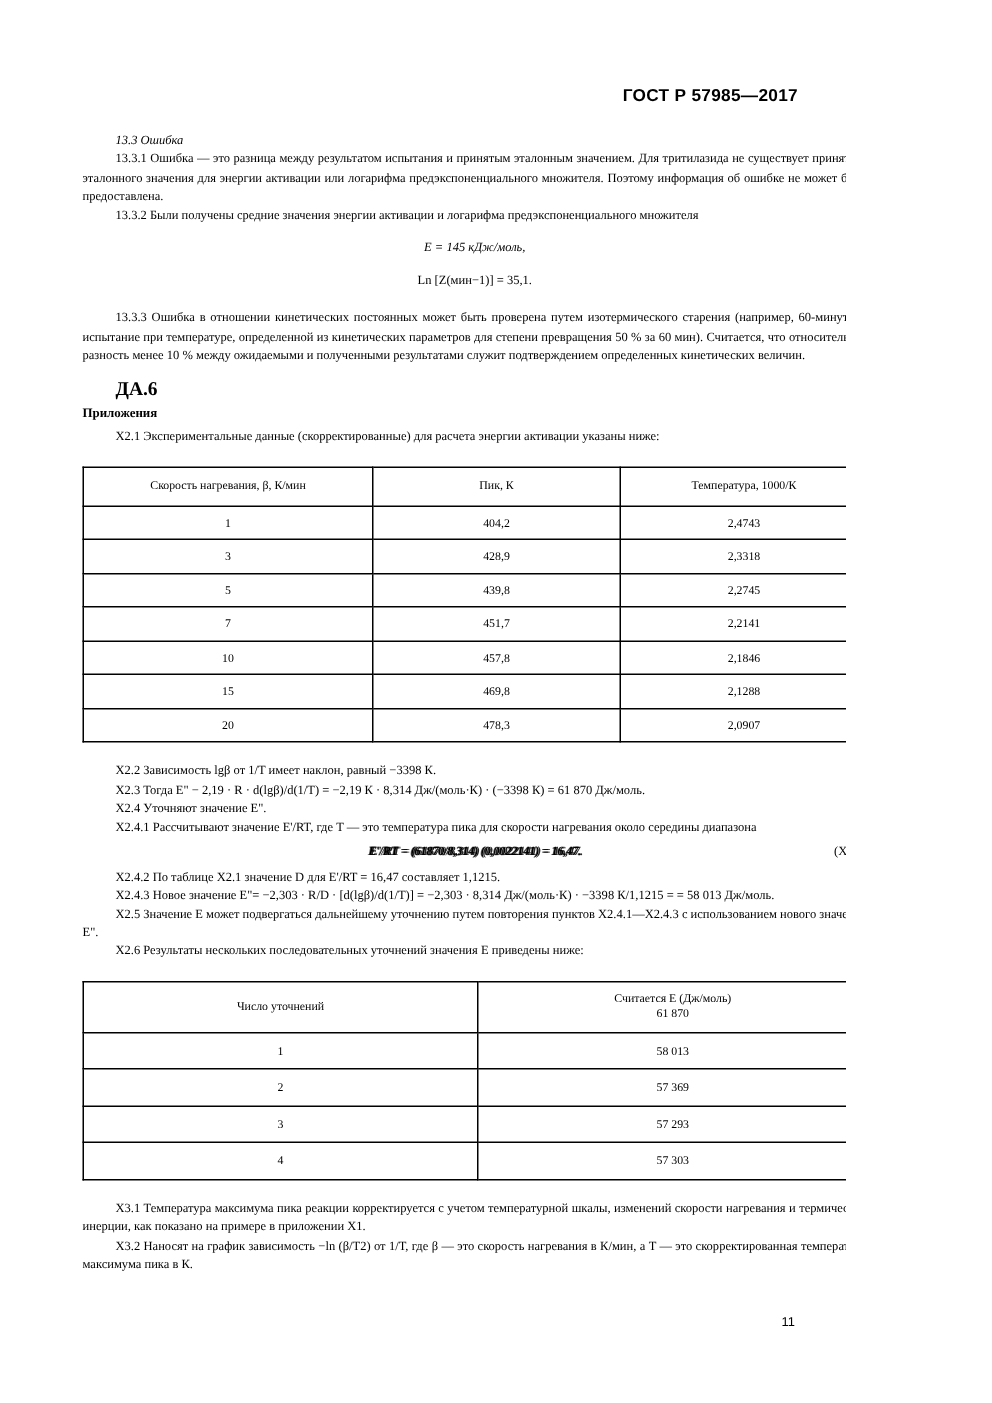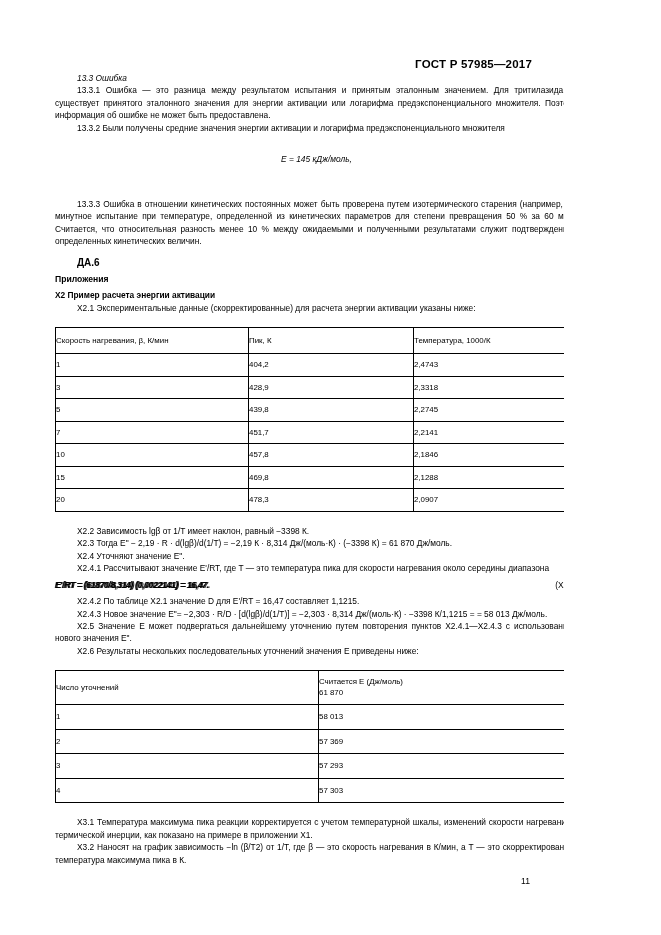--- a/index.html
+++ b/index.html
@@ -23,39 +23,40 @@
     position: absolute;
     top: 58px;
     right: 32px;
     font-size: 11.5px;
     font-weight: bold;
     letter-spacing: 0.2px;
   }
   .content {
     position: absolute;
     left: 55px;
-    top: 72px;
+    top: 88px;
     width: 523px;
+    font-family: Liberation Serif, serif;
   }
   p {
     margin: 0;
     font-size: 8.35px;
     line-height: 12.45px;
     text-align: justify;
     text-justify: inter-word;
   }
   p.indent {
     text-indent: 22px;
   }
   .spacer-sm { height: 4px; }
   .spacer-md { height: 9px; }
   .spacer-lg { height: 13px; }
   .italic { font-style: italic; }
   .sec-head {
-    font-size: 10px;
+    font-size: 13px;
     font-weight: bold;
     line-height: 12.45px;
     margin: 0;
     text-indent: 22px;
   }
   .sec-head-left {
     font-size: 8.35px;
     font-weight: bold;
     line-height: 12.45px;
     margin: 0;
@@ -64,29 +65,29 @@
     font-size: 8.6px;
     font-weight: bold;
     text-align: left;
     margin: 0;
     line-height: 12.45px;
   }
   .formula {
     text-align: center;
     font-size: 8.35px;
     line-height: 12.45px;
-    margin: 10px;
+    margin: 0;
   }
   .formula-row {
     position: relative;
     font-size: 8.35px;
     line-height: 12.45px;
   }
   .formula-main {
-    text-align: left;
+    text-align: center;
     font-weight: bold;
     font-style: italic;
     letter-spacing: -0.2px;
     
     text-shadow: 1.1px 0 0 rgba(0,0,0,0.85), -0.5px 0 0 rgba(0,0,0,0.6);
   }
   .formula-num {
     position: absolute;
     right: 0;
     top: 0;
@@ -95,21 +96,21 @@
   table.doc-table {
     border-collapse: collapse;
     width: 523px;
     table-layout: fixed;
   }
   table.doc-table td,
   table.doc-table th {
     border: 0.8px solid #000000;
     font-size: 7.9px;
     font-weight: normal;
-    text-align: left;
+    text-align: center;
     vertical-align: middle;
     padding: 0;
     height: 21.5px;
     line-height: 10px;
   }
   table.doc-table thead td {
     height: 25px;
   }
   table.doc-table.t1 col.c1 { width: 193px; }
   table.doc-table.t1 col.c2 { width: 165px; }
@@ -136,30 +137,30 @@
 
   <div class="content">
 
     <p class="indent italic">13.3 Ошибка</p>
     <p class="indent">13.3.1 Ошибка — это разница между результатом испытания и принятым эталонным значением. Для тритил­азида не существует принятого эталонного значения для энергии активации или логарифма предэкспоненциаль­ного множителя. Поэтому информация об ошибке не может быть предоставлена.</p>
     <p class="indent">13.3.2 Были получены средние значения энергии активации и логарифма предэкспоненциального множителя</p>
 
     <div class="spacer-md"></div>
     <p class="formula italic">E = 145 кДж/моль,</p>
     <div class="spacer-md"></div>
+    <p class="formula">Ln [Z(мин−1)] = 35,1.</p>
     <div class="spacer-lg"></div>
 
     <p class="indent">13.3.3 Ошибка в отношении кинетических постоянных может быть проверена путем изотермического старе­ния (например, 60-минутное испытание при температуре, определенной из кинетических параметров для степени превращения 50 % за 60 мин). Считается, что относительная разность менее 10 % между ожидаемыми и получен­ными результатами служит подтверждением определенных кинетических величин.</p>
 
     <div class="spacer-md"></div>
     <p class="sec-head">ДА.6</p>
     <div class="spacer-sm"></div>
     <p class="app-title">Приложения</p>
     <div class="spacer-sm"></div>
-    <p class="sec-head-left">X2 Пример расчета энергии активации</p>
     <p class="indent">X2.1 Экспериментальные данные (скорректированные) для расчета энергии активации указаны ниже:</p>
 
     <div class="spacer-lg"></div>
 
     <table class="doc-table t1">
       <colgroup>
           <col class="c1">
           <col class="c2">
           <col class="c3">
         </colgroup>

